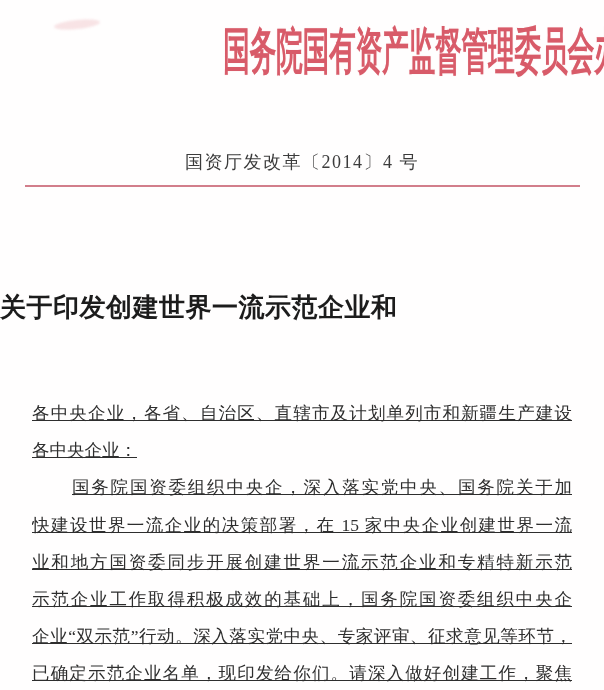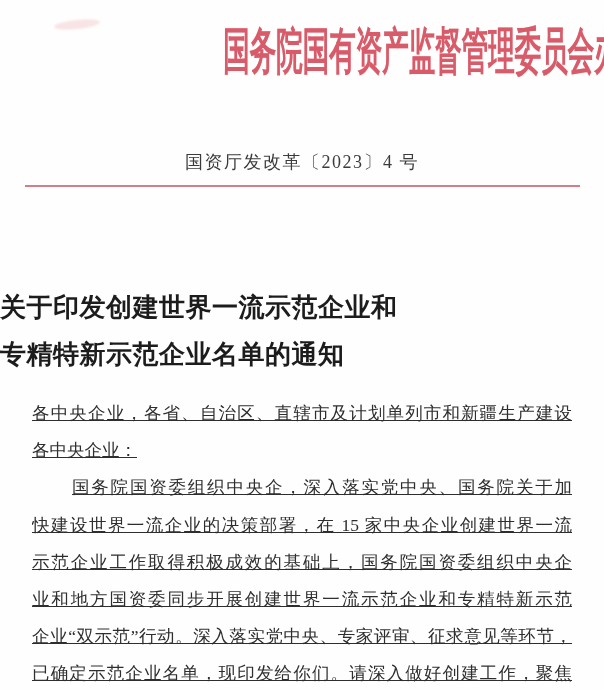--- a/index.html
+++ b/index.html
@@ -109,33 +109,32 @@
 <body>
 
 <div class="page">
 
   <div class="scan-smudge"></div>
 
   <div class="header-wrap">
     <span class="header-title">国务院国有资产监督管理委员会办公厅文件</span>
   </div>
 
-  <div class="doc-number">国资厅发改革〔2023〕4 号</div>
+  <div class="doc-number">国资厅发改革〔2014〕4 号</div>
 
   <div class="red-divider"></div>
 
   <div class="doc-title">
     <div>关于印发创建世界一流示范企业和</div>
-    <div>专精特新示范企业名单的通知</div>
   </div>
 
   <div class="body-block">
     <div class="bline fill">各中央企业，各省、自治区、直辖市及计划单列市和新疆生产建设</div>
     <div class="bline">各中央企业：</div>
     <div class="bline fill indent">国务院国资委组织中央企，深入落实党中央、国务院关于加</div>
     <div class="bline fill">快建设世界一流企业的决策部署，在 15 家中央企业创建世界一流</div>
+    <div class="bline fill">业和地方国资委同步开展创建世界一流示范企业和专精特新示范</div>
     <div class="bline fill">示范企业工作取得积极成效的基础上，国务院国资委组织中央企</div>
-    <div class="bline fill">业和地方国资委同步开展创建世界一流示范企业和专精特新示范</div>
     <div class="bline fill">企业“双示范”行动。深入落实党中央、专家评审、征求意见等环节，</div>
     <div class="bline fill">已确定示范企业名单，现印发给你们。请深入做好创建工作，聚焦</div>
   </div>
 
 </div>
 
 </body></html>

